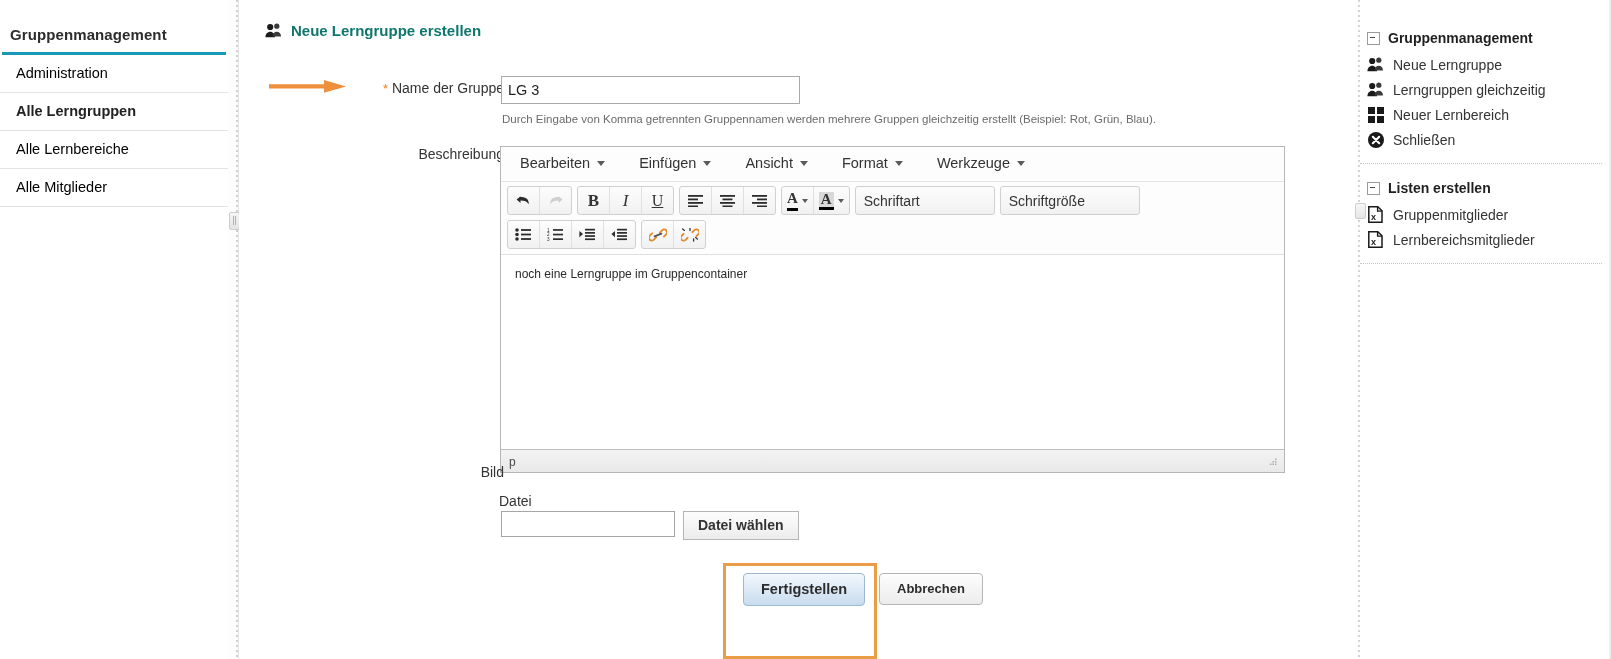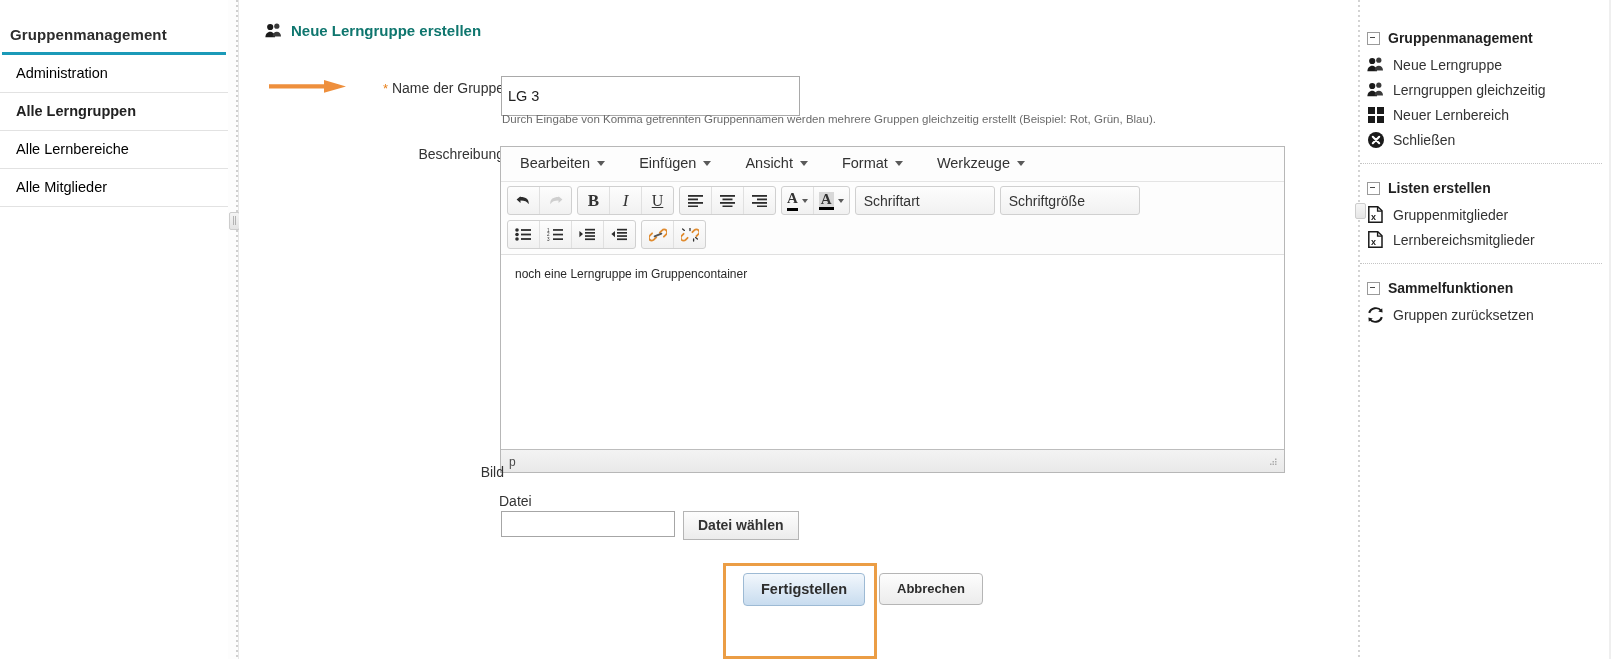--- a/index.html
+++ b/index.html
@@ -123,21 +123,21 @@
   #label-name { left: 60px; top: 80px; width: 205px; }
   #label-name .req { color: #e8811c; font-size: 13px; }
   #label-beschreibung { left: 60px; top: 146px; width: 205px; }
   #label-bild { left: 60px; top: 464px; width: 205px; }
 
   #name-input {
     position: absolute;
     left: 262px; top: 76px;
     width: 285px;
     height: 22px;
-    padding: 8px 6px;
+    padding: 2px 6px;
     font-family: "Liberation Sans", sans-serif;
     font-size: 14.5px;
     color: #222;
     border: 1px solid #a9a9a9;
     background: #fff;
     box-sizing: content-box;
   }
   #name-hint {
     position: absolute;
     left: 263px; top: 113px;
@@ -742,34 +742,16 @@
             <path d="M9.6 0.9v4.2h4.3" fill="none" stroke="#1a1a1a" stroke-width="1.4"></path>
             <text x="3" y="13.6" font-size="9" font-weight="bold" fill="#1a1a1a" font-family="sans-serif">x</text>
           </svg>
         </span>
         <span>Lernbereichsmitglieder</span>
       </div>
     </div>
 
     <div class="rs-sep"></div>
 
-    <div class="rs-section">
-      <div class="rs-head">
-        <span class="collapse-box"></span>
-        <span>Sammelfunktionen</span>
-      </div>
-
-      <div class="rs-item">
-        <span class="ic">
-          <svg width="17" height="16" viewBox="0 0 17 16">
-            <path d="M13.6 4.4A6 6 0 0 0 3.2 6.2l-2 -.6A8 8 0 0 1 15 3.2z" fill="#1a1a1a"></path>
-            <path d="M15.2 1.2 15.6 5.6 11.3 4.4z" fill="#1a1a1a"></path>
-            <path d="M3.4 11.6a6 6 0 0 0 10.4-1.8l2 .6A8 8 0 0 1 2 12.8z" fill="#1a1a1a"></path>
-            <path d="M1.8 14.8 1.4 10.4l4.3 1.2z" fill="#1a1a1a"></path>
-          </svg>
-        </span>
-        <span>Gruppen zurücksetzen</span>
-      </div>
-    </div>
   </div>
 
   <div id="right-edge"></div>
 </div>
 
 </body></html>

